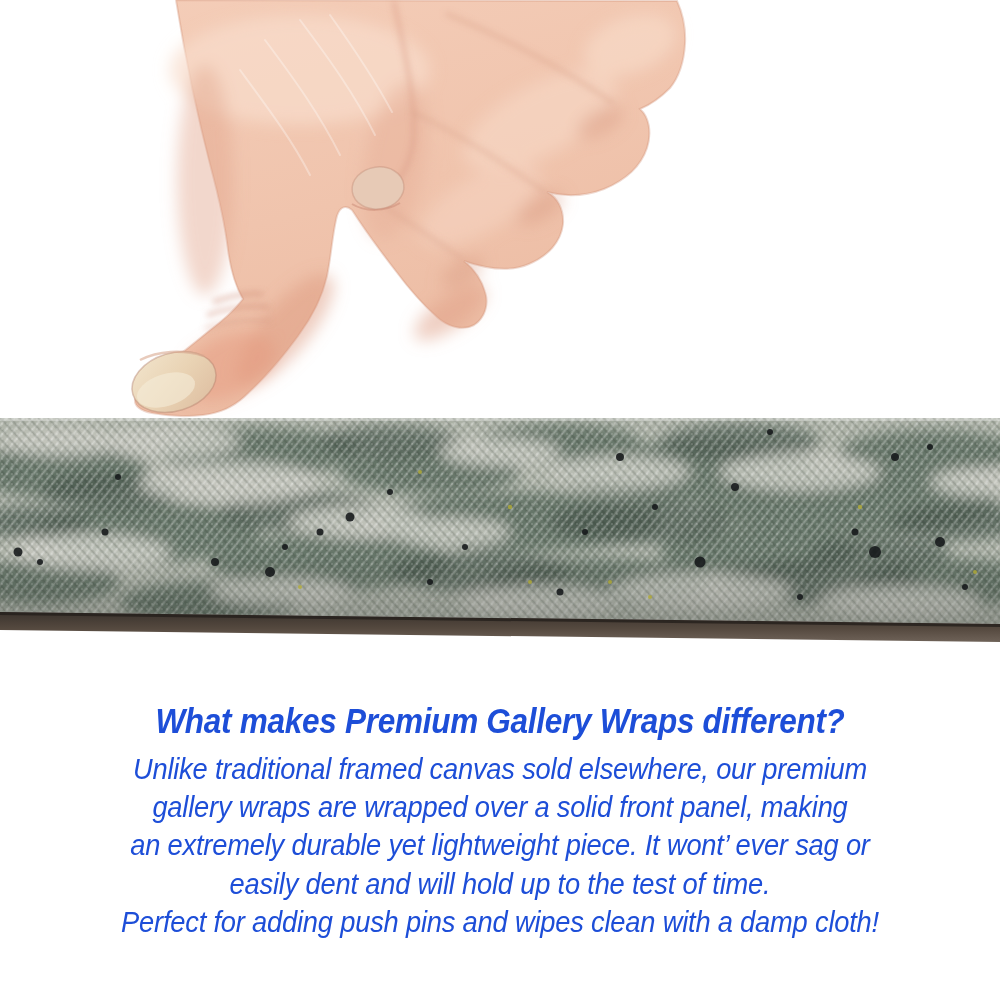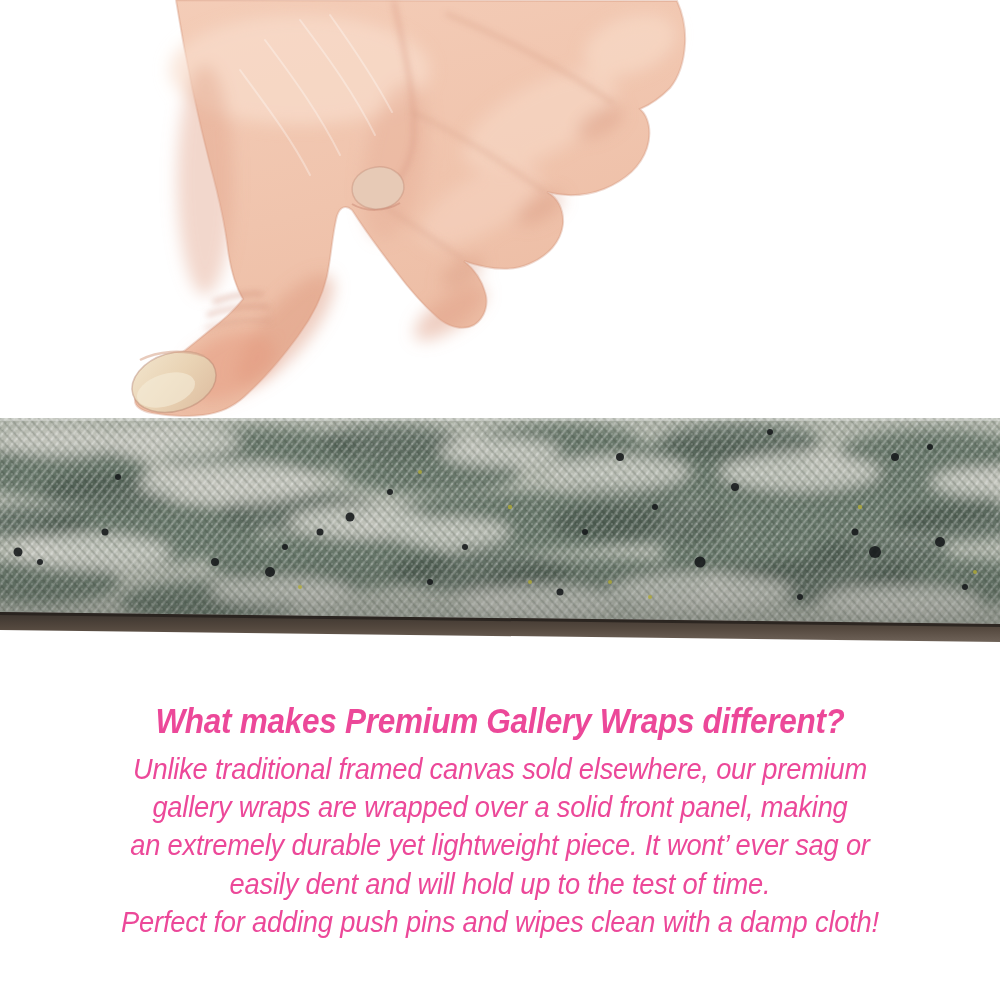--- a/index.html
+++ b/index.html
@@ -4,21 +4,21 @@
 <style>
   html,body{margin:0;padding:0;background:#ffffff;}
   .page{
     position:relative;width:1000px;height:1000px;background:#ffffff;
     overflow:hidden;font-family:"Liberation Sans",sans-serif;
   }
   .hand-wrap{position:absolute;top:0;left:0;width:1000px;height:420px;}
   .strip-wrap{position:absolute;top:412px;left:0;width:1000px;height:236px;}
   .copy{
     position:absolute;top:698px;left:0;width:1000px;text-align:center;
-    color:#ec4899;font-style:italic;
+    color:#1d4ed8;font-style:italic;
   }
   .copy h2{
     margin:0 0 6px 0;font-size:35px;line-height:46px;font-weight:600;
     letter-spacing:-0.3px;transform:scaleX(0.90);transform-origin:50% 50%;
   }
   .copy p{
     margin:0;font-size:29px;line-height:38.2px;font-weight:400;
     letter-spacing:-0.2px;transform:scaleX(0.94);transform-origin:50% 50%;
   }
   svg{display:block;}

